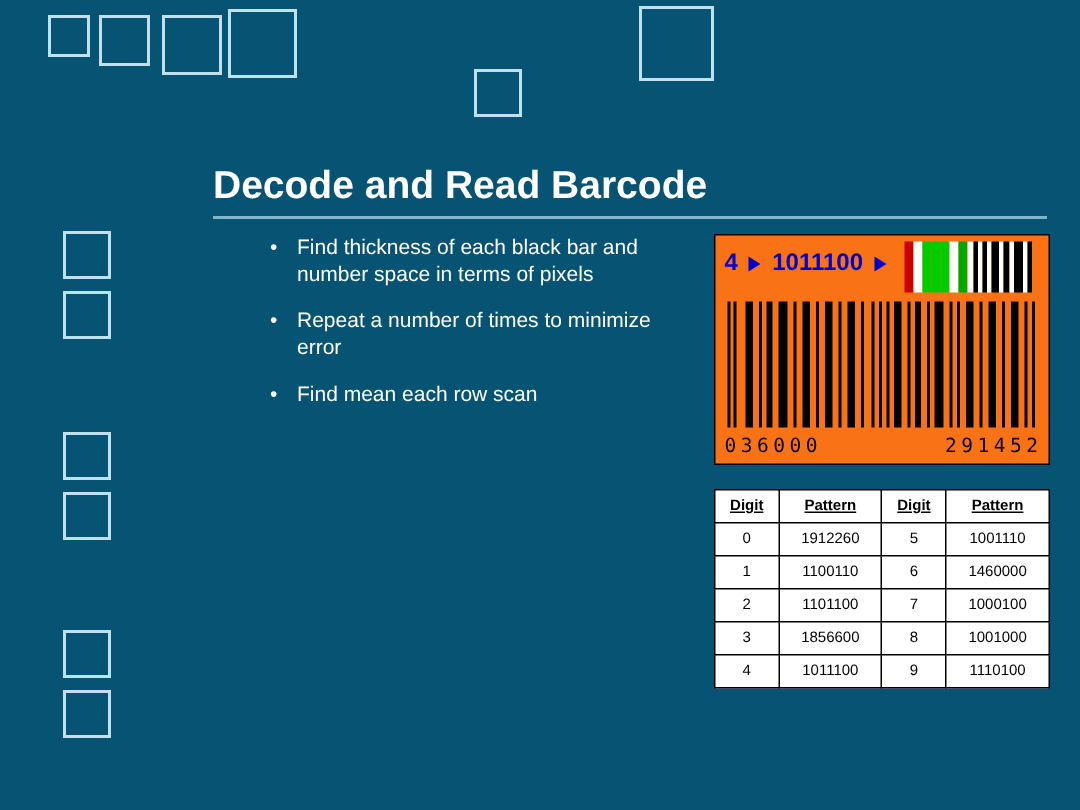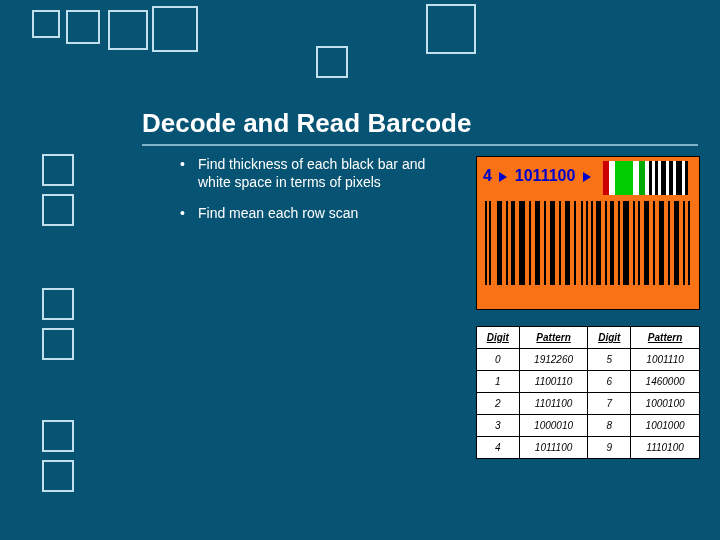--- a/index.html
+++ b/index.html
@@ -66,21 +66,21 @@
   .bars-main .bar { position:absolute; top:0; height:84px; display:inline-block; }
   .nums { position:absolute; left:6px; bottom:4px; width:212px; font-family: monospace; font-size:13px; letter-spacing:3px; display:flex; justify-content:space-between; }
   .nums span { display:inline-block; }
   .table-wrap {
     position: absolute;
     left: 476px; top: 326px;
     width: 224px;
     background: #fff;
     font-size: 10px;
   }
-  table { border-collapse: collapse; width: 100%; font-style: italic; }
+  table { border-collapse: collapse; width: 100%; }
   th, td { border: 1px solid #000; padding: 5px 2px; text-align: center; }
   th { font-weight: bold; text-decoration: underline; }
 </style>
 </head>
 <body>
 
 <div class="box b1"></div>
 <div class="box b2"></div>
 <div class="box b3"></div>
 <div class="box b4"></div>
@@ -90,21 +90,22 @@
 <div class="box b8"></div>
 <div class="box b9"></div>
 <div class="box b10"></div>
 <div class="box b11"></div>
 <div class="box b12"></div>
 
 <h1 class="title">Decode and Read Barcode</h1>
 <div class="hr"></div>
 
 <ul class="bullets">
-  <li>Find thickness of each black bar and white space in terms of pixels</li>
+  <li>Find thickness of each black bar and number space in terms of pixels</li>
+  <li>Repeat a number of times to minimize error</li>
   <li>Find mean each row scan</li>
 </ul>
 
 <div class="barcode-fig">
   <div class="barcode-label">
     <span>4</span>
     <span class="tri"></span>
     <span>1011100</span>
     <span class="tri"></span>
   </div>
@@ -154,20 +155,24 @@
     <span class="bar" style="left:150px;width:2px;background:#000"></span>
     <span class="bar" style="left:155px;width:2px;background:#000"></span>
     <span class="bar" style="left:161px;width:5px;background:#000"></span>
     <span class="bar" style="left:170px;width:2px;background:#000"></span>
     <span class="bar" style="left:176px;width:5px;background:#000"></span>
     <span class="bar" style="left:185px;width:2px;background:#000"></span>
     <span class="bar" style="left:191px;width:5px;background:#000"></span>
     <span class="bar" style="left:200px;width:2px;background:#000"></span>
     <span class="bar" style="left:205px;width:2px;background:#000"></span>
   </div>
+  <div class="nums">
+    <span>036000</span>
+    <span>291452</span>
+  </div>
 </div>
 
 <div class="table-wrap">
   <table>
     <thead>
       <tr>
         <th>Digit</th>
         <th>Pattern</th>
         <th>Digit</th>
         <th>Pattern</th>
@@ -187,21 +192,21 @@
           <td>1460000</td>
         </tr>
         <tr>
           <td>2</td>
           <td>1101100</td>
           <td>7</td>
           <td>1000100</td>
         </tr>
         <tr>
           <td>3</td>
-          <td>1000010</td>
+          <td>1856600</td>
           <td>8</td>
           <td>1001000</td>
         </tr>
         <tr>
           <td>4</td>
           <td>1011100</td>
           <td>9</td>
           <td>1110100</td>
         </tr>
       </tbody>

